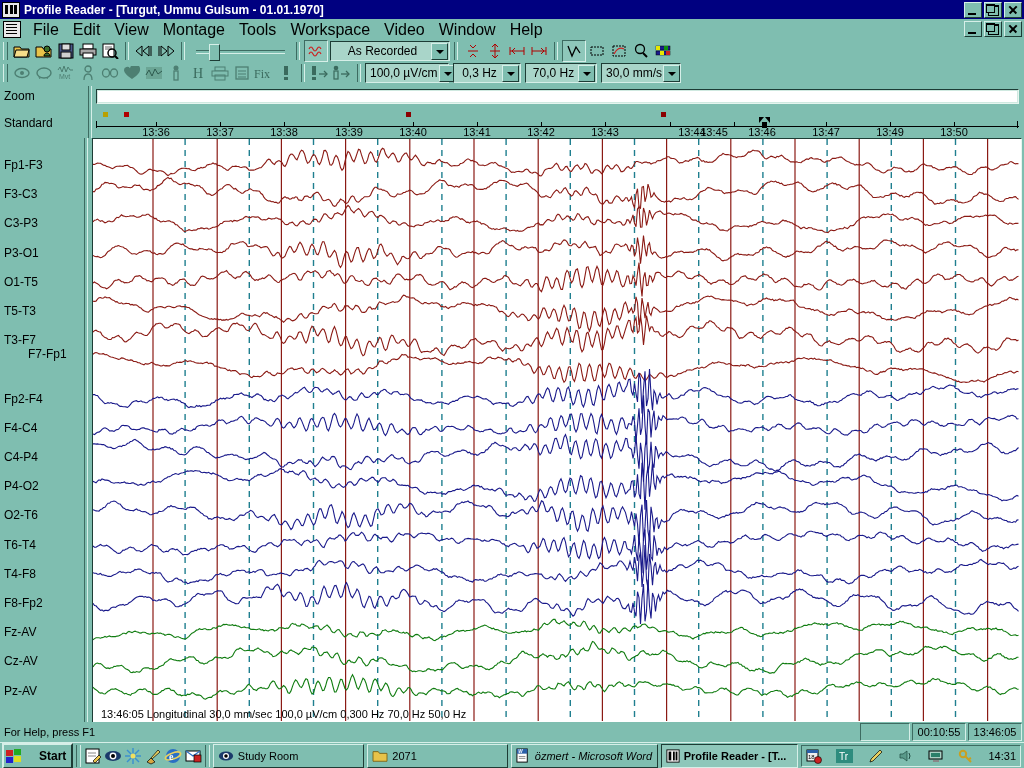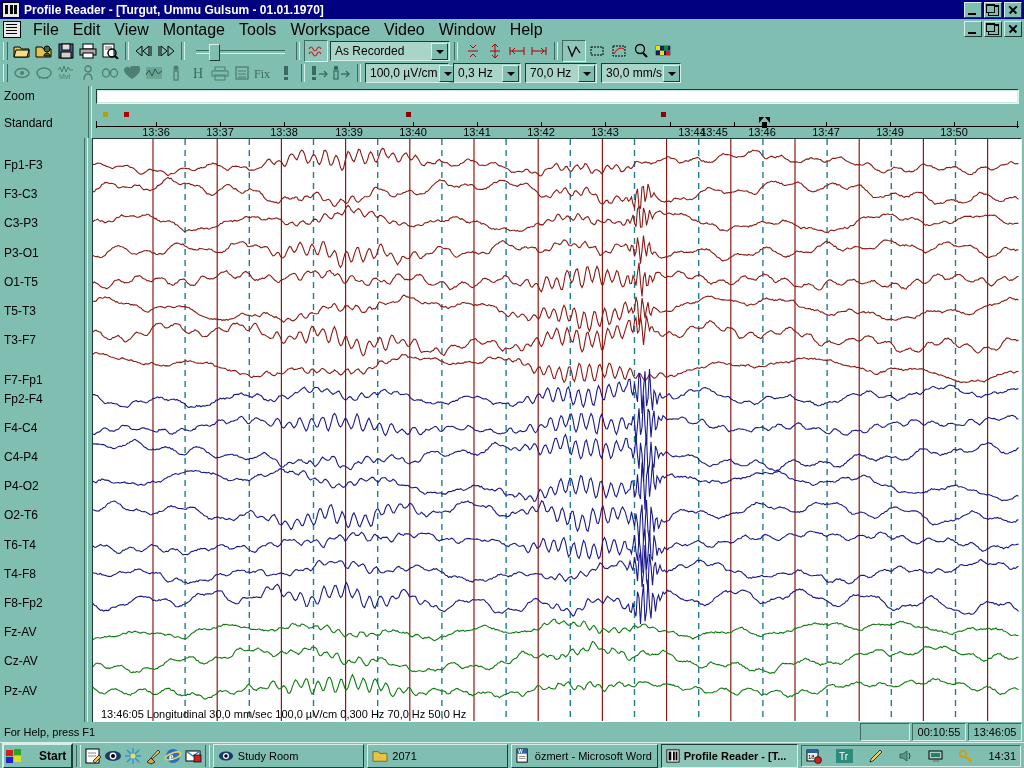--- a/index.html
+++ b/index.html
@@ -97,21 +97,21 @@
     background:#7fbeb0;
     border-top:1px solid #d6efe8;border-left:1px solid #d6efe8;
     border-right:1px solid #1d3c35;border-bottom:1px solid #1d3c35;}
 
   .combo{
     height:18px;flex:none;display:flex;align-items:center;position:relative;
     background:#a9d5c9;
     border-top:1px solid #1d3c35;border-left:1px solid #1d3c35;
     border-right:1px solid #d6efe8;border-bottom:1px solid #d6efe8;
   }
-  .combo .val{padding-left:4px;font-size:12px;white-space:nowrap;flex:1;}
+  .combo .val{padding-left:4px;font-size:12px;white-space:nowrap;flex:1;text-align:center;}
   .combo .arrow{
     width:15px;height:15px;margin:1px;flex:none;background:#7fbeb0;
     border-top:1px solid #d6efe8;border-left:1px solid #d6efe8;
     border-right:1px solid #1d3c35;border-bottom:1px solid #1d3c35;
     position:relative;
   }
   .combo .arrow:before{
     content:"";position:absolute;left:4px;top:6px;
     border-left:4px solid transparent;border-right:4px solid transparent;
     border-top:4px solid #000;
@@ -614,21 +614,21 @@
 
   <div class="chanpanel" id="chanpanel">
     <div class="edge"></div>
   <div class="chan" style="top: 20px;">Fp1-F3</div>
       <div class="chan" style="top: 49.2px;">F3-C3</div>
       <div class="chan" style="top: 78.4px;">C3-P3</div>
       <div class="chan" style="top: 107.6px;">P3-O1</div>
       <div class="chan" style="top: 136.8px;">O1-T5</div>
       <div class="chan" style="top: 166px;">T5-T3</div>
       <div class="chan" style="top: 195.2px;">T3-F7</div>
-      <div class="chan" style="top: 235px;">F7-Fp1</div>
+      <div class="chan" style="top: 209px; margin-left: 24px;">F7-Fp1</div>
       <div class="chan" style="top: 253.6px;">Fp2-F4</div>
       <div class="chan" style="top: 282.8px;">F4-C4</div>
       <div class="chan" style="top: 312px;">C4-P4</div>
       <div class="chan" style="top: 341.2px;">P4-O2</div>
       <div class="chan" style="top: 370.4px;">O2-T6</div>
       <div class="chan" style="top: 399.6px;">T6-T4</div>
       <div class="chan" style="top: 428.8px;">T4-F8</div>
       <div class="chan" style="top: 458px;">F8-Fp2</div>
       <div class="chan" style="top: 487.2px;">Fz-AV</div>
       <div class="chan" style="top: 516.4px;">Cz-AV</div>
@@ -762,21 +762,21 @@
           <circle cx="9" cy="9" r="2" fill="#000"></circle>
         </svg>
       <span>Study Room</span>
     </div>
     <div class="taskitem" style="width:143px;">
       <svg width="16" height="14" viewBox="0 0 18 16">
           <path d="M1 3h6l1.5 2H17v9H1z" fill="#e8c34a" stroke="#7a6010"></path>
         </svg>
       <span>2071</span>
     </div>
-    <div class="taskitem" style="width:150px;">
+    <div class="taskitem" style="width:150px;font-style:italic;">
       <svg width="15" height="16" viewBox="0 0 16 17">
           <rect x="1" y="1" width="11" height="14" fill="#fff" stroke="#000"></rect>
           <rect x="1" y="1" width="11" height="5" fill="#2a5fa8"></rect>
           <text x="2.5" y="5.5" font-size="5" fill="#fff" font-weight="bold" font-family="sans-serif">W</text>
           <line x1="3" y1="9" x2="10" y2="9" stroke="#888"></line>
           <line x1="3" y1="11" x2="10" y2="11" stroke="#888"></line>
         </svg>
       <span>özmert - Microsoft Word</span>
     </div>
     <div class="taskitem active" style="width:140px;">

